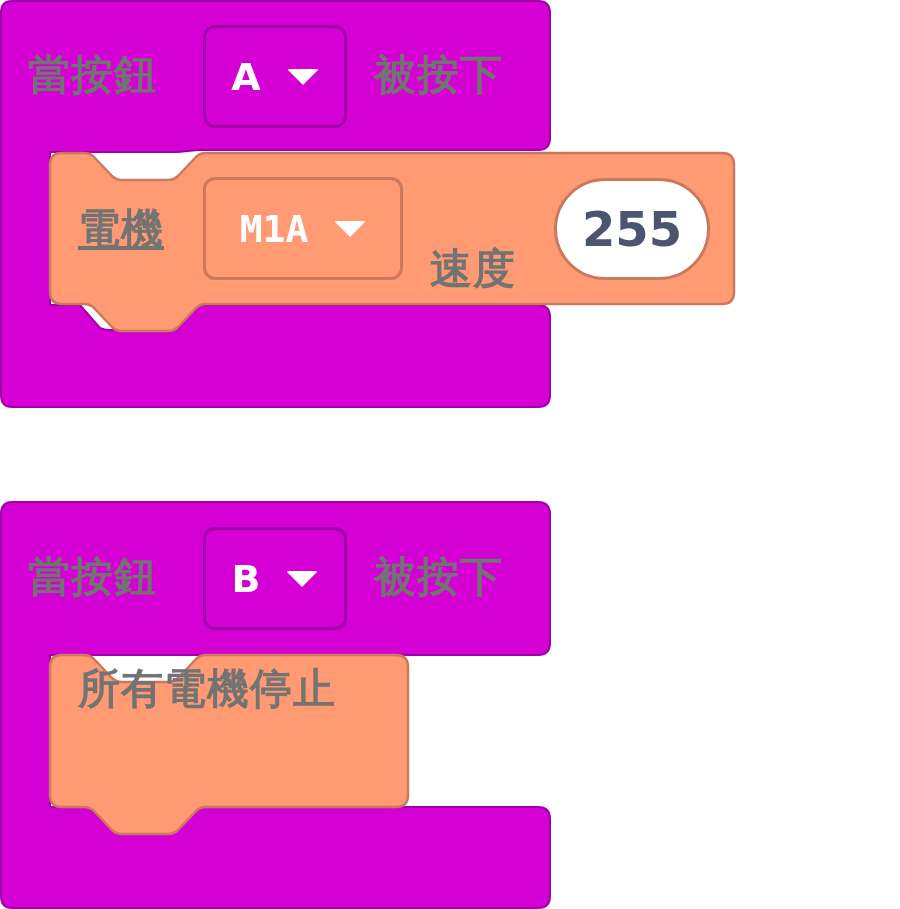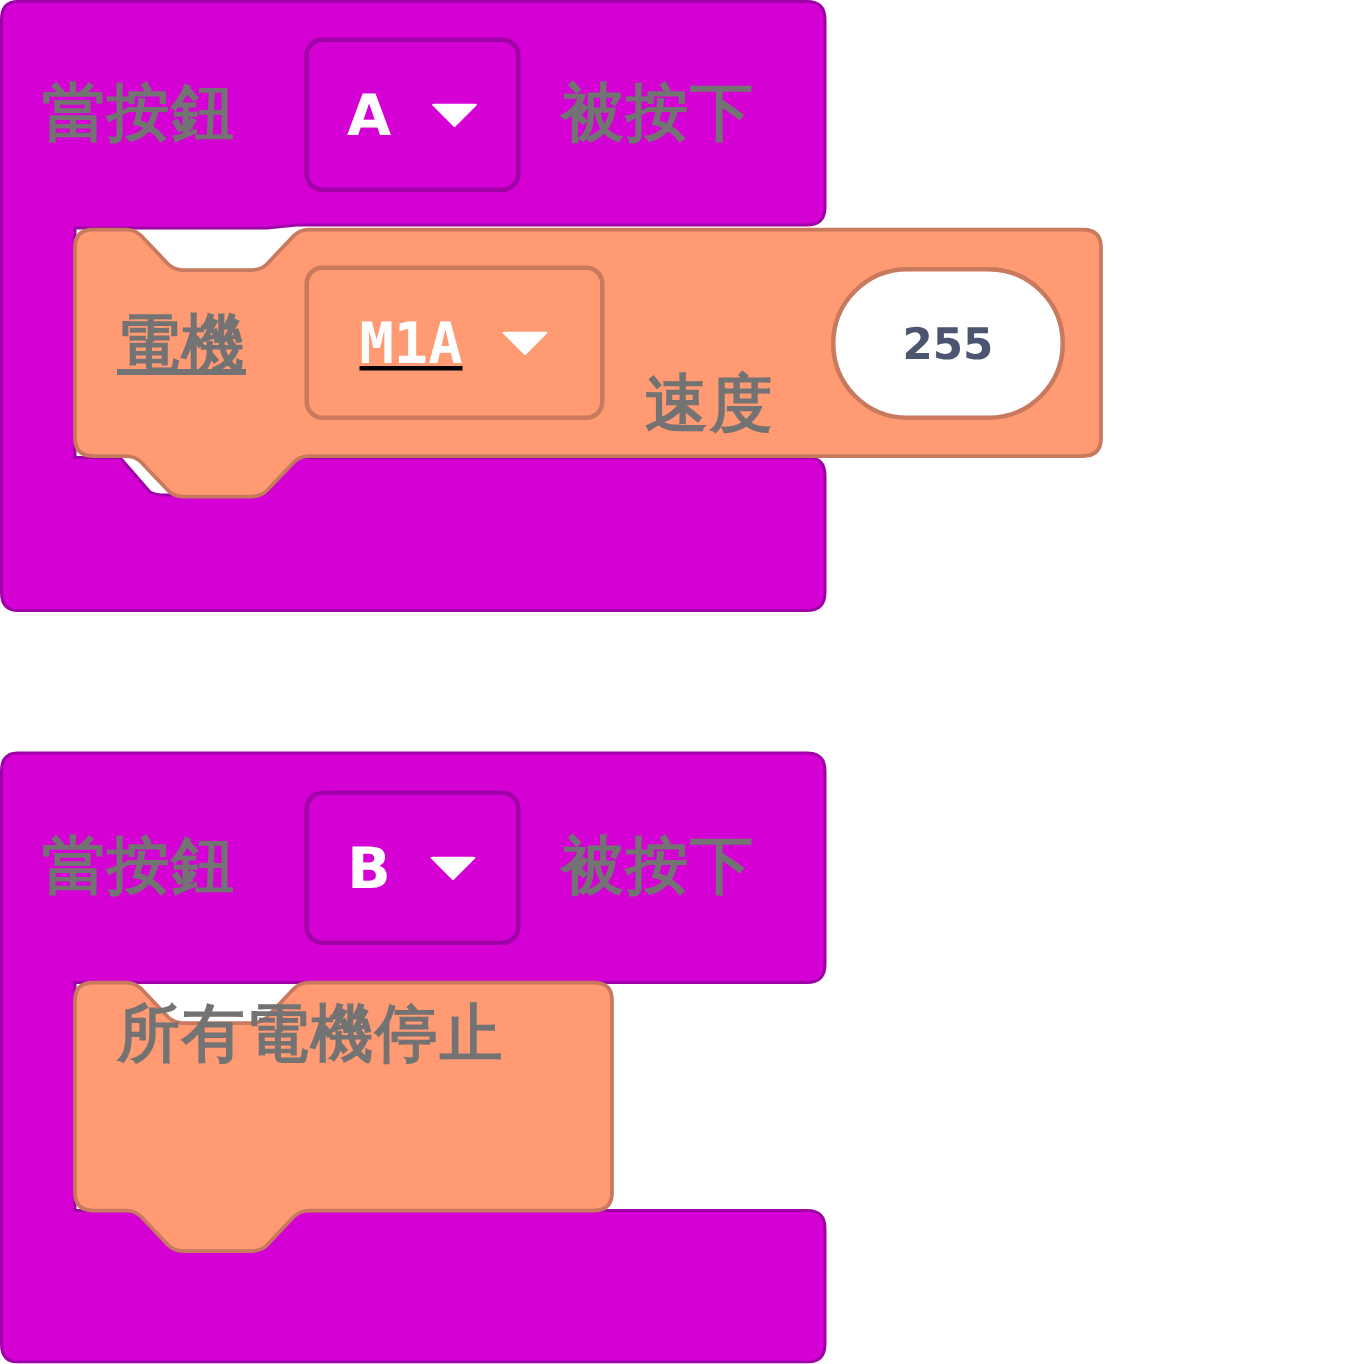--- a/index.html
+++ b/index.html
@@ -5,31 +5,31 @@
     html, body { margin: 0; padding: 0; background: #ffffff; }
     body { width: 900px; height: 909px; position: relative; overflow: hidden;
            font-family: "DejaVu Sans", "Liberation Sans", sans-serif; }
     svg.blocks { position: absolute; left: 0; top: 0; }
     .label { position: absolute; color: #737373; font-weight: bold; font-size: 42px;
              line-height: 1; white-space: nowrap; letter-spacing: 1px; }
     .dropdown { position: absolute; box-sizing: border-box; border-radius: 12px;
                 display: flex; align-items: center; justify-content: center; gap: 26px;
                 cursor: pointer; }
     .dropdown.hat { background: #d400d4; border: 3px solid #a000a8; }
-    .dropdown.motor { background: #ff9a73; border: 3px solid #c8795e; text-decoration: underline; }
+    .dropdown.motor { background: #ff9a73; border: 3px solid #c8795e; }
     .dd-value { color: #ffffff; font-weight: bold; font-size: 38px;
                 font-family: "DejaVu Sans Mono", "Liberation Mono", monospace; }
     .dd-value.sans { font-family: "DejaVu Sans", "Liberation Sans", sans-serif; }
     .caret { width: 0; height: 0; border-left: 16px solid transparent;
              border-right: 16px solid transparent; border-top: 16px solid #ffffff;
              border-radius: 3px; }
     .number-input { position: absolute; box-sizing: border-box; background: #ffffff;
                     border: 3px solid #c8795e; border-radius: 52px;
                     display: flex; align-items: center; justify-content: center;
-                    color: #4b5570; font-weight: bold; font-size: 29px; cursor: text; }
+                    color: #4b5570; font-weight: bold; font-size: 48px; cursor: text; }
   </style>
 </head>
 <body>
 
 <svg class="blocks" width="900" height="909" viewBox="0 0 900 909">
 
   <path d="M12,1 H538 Q550,1 550,13 V138 Q550,150 538,150 H198 L178,152 H100 L80,152 H50 V305 H80 L100,328 Q104,330 110,330 H168 Q174,330 178,328 L198,305 H538 Q550,305 550,317 V395 Q550,407 538,407 H12 Q1,407 1,395 V13 Q1,1 12,1 Z" fill="#d400d4" stroke="#a000a8" stroke-width="2"></path>
 
   <path d="M62,153 H84 Q90,153 94,157 L112,176 Q116,180 122,180 H168 Q174,180 178,176 L196,157 Q200,153 206,153 H722 Q734,153 734,165 V292 Q734,304 722,304 H206 Q200,304 196,308 L178,327 Q174,331 168,331 H122 Q116,331 112,327 L94,308 Q90,304 84,304 H62 Q50,304 50,292 V165 Q50,153 62,153 Z" fill="#ff9a73" stroke="#c8795e" stroke-width="2.5"></path>
 

